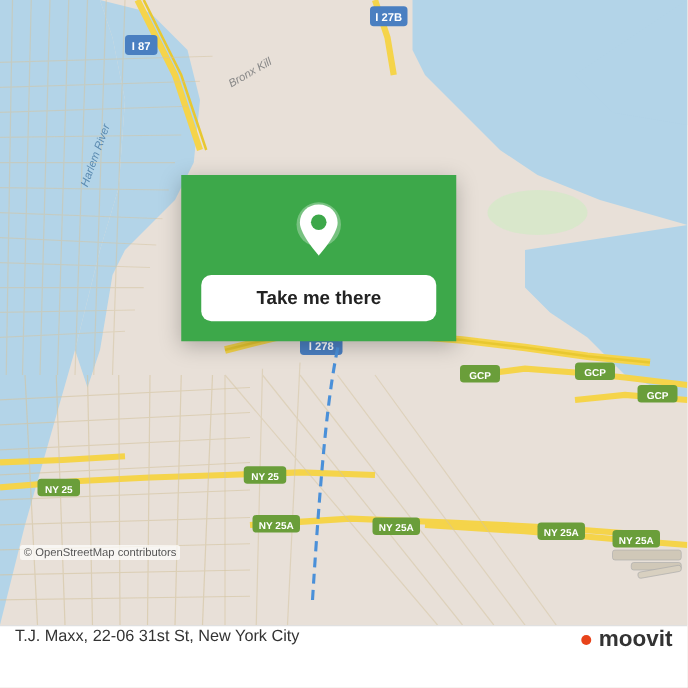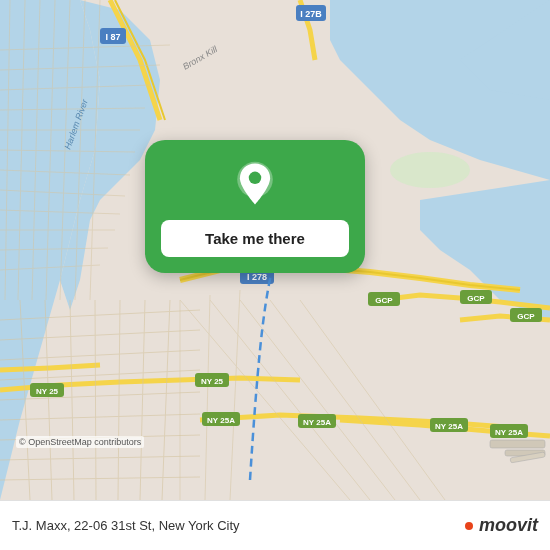--- a/index.html
+++ b/index.html
@@ -27,21 +27,21 @@
       top: 0; left: 0;
     }
 
     
     #card-overlay {
       position: absolute;
       top: 140px;
       left: 145px;
       width: 220px;
       background: #3da84a;
-      border-radius: 20px;
+      border-radius: 0;
       padding: 20px 16px 16px 16px;
       display: flex;
       flex-direction: column;
       align-items: center;
       box-shadow: 0 4px 16px rgba(0,0,0,0.25);
     }
 
     #pin-icon {
       width: 48px;
       height: 48px;
@@ -60,37 +60,36 @@
       width: 100%;
       text-align: center;
     }
 
     
     #bottom-bar {
       width: 550px;
       height: 50px;
       background: white;
       display: flex;
-      align-items: center;
+      align-items: flex-start;
       justify-content: space-between;
       padding: 0 12px;
       border-top: 1px solid #e0e0e0;
     }
 
     #location-text {
       font-size: 13px;
       color: #333;
       flex: 1;
     }
 
     #moovit-logo {
       display: flex;
       align-items: center;
       gap: 4px;
-      font-style: italic;
     }
 
     #moovit-logo-text {
       font-size: 18px;
       font-weight: bold;
       color: #333;
     }
 
     #moovit-logo-dot {
       width: 8px;

